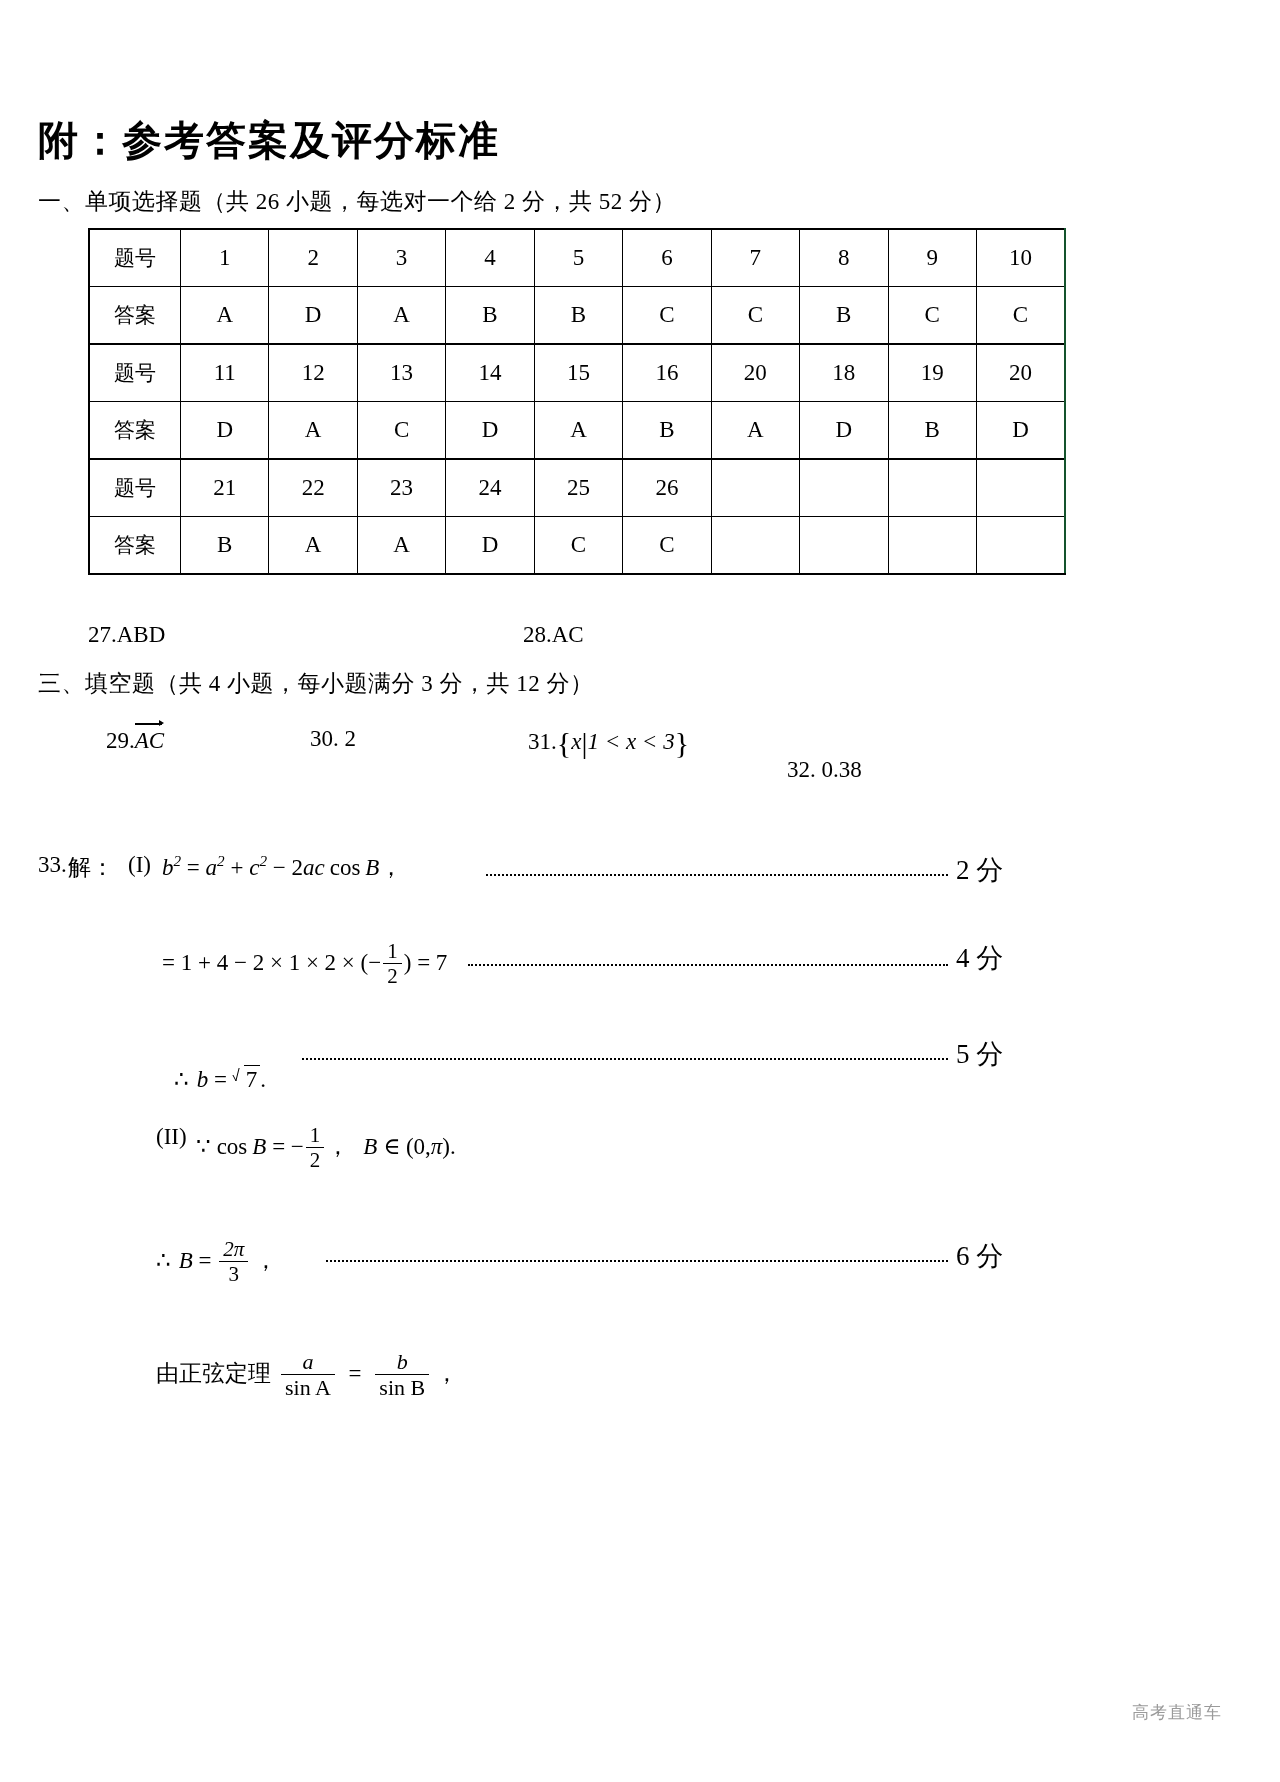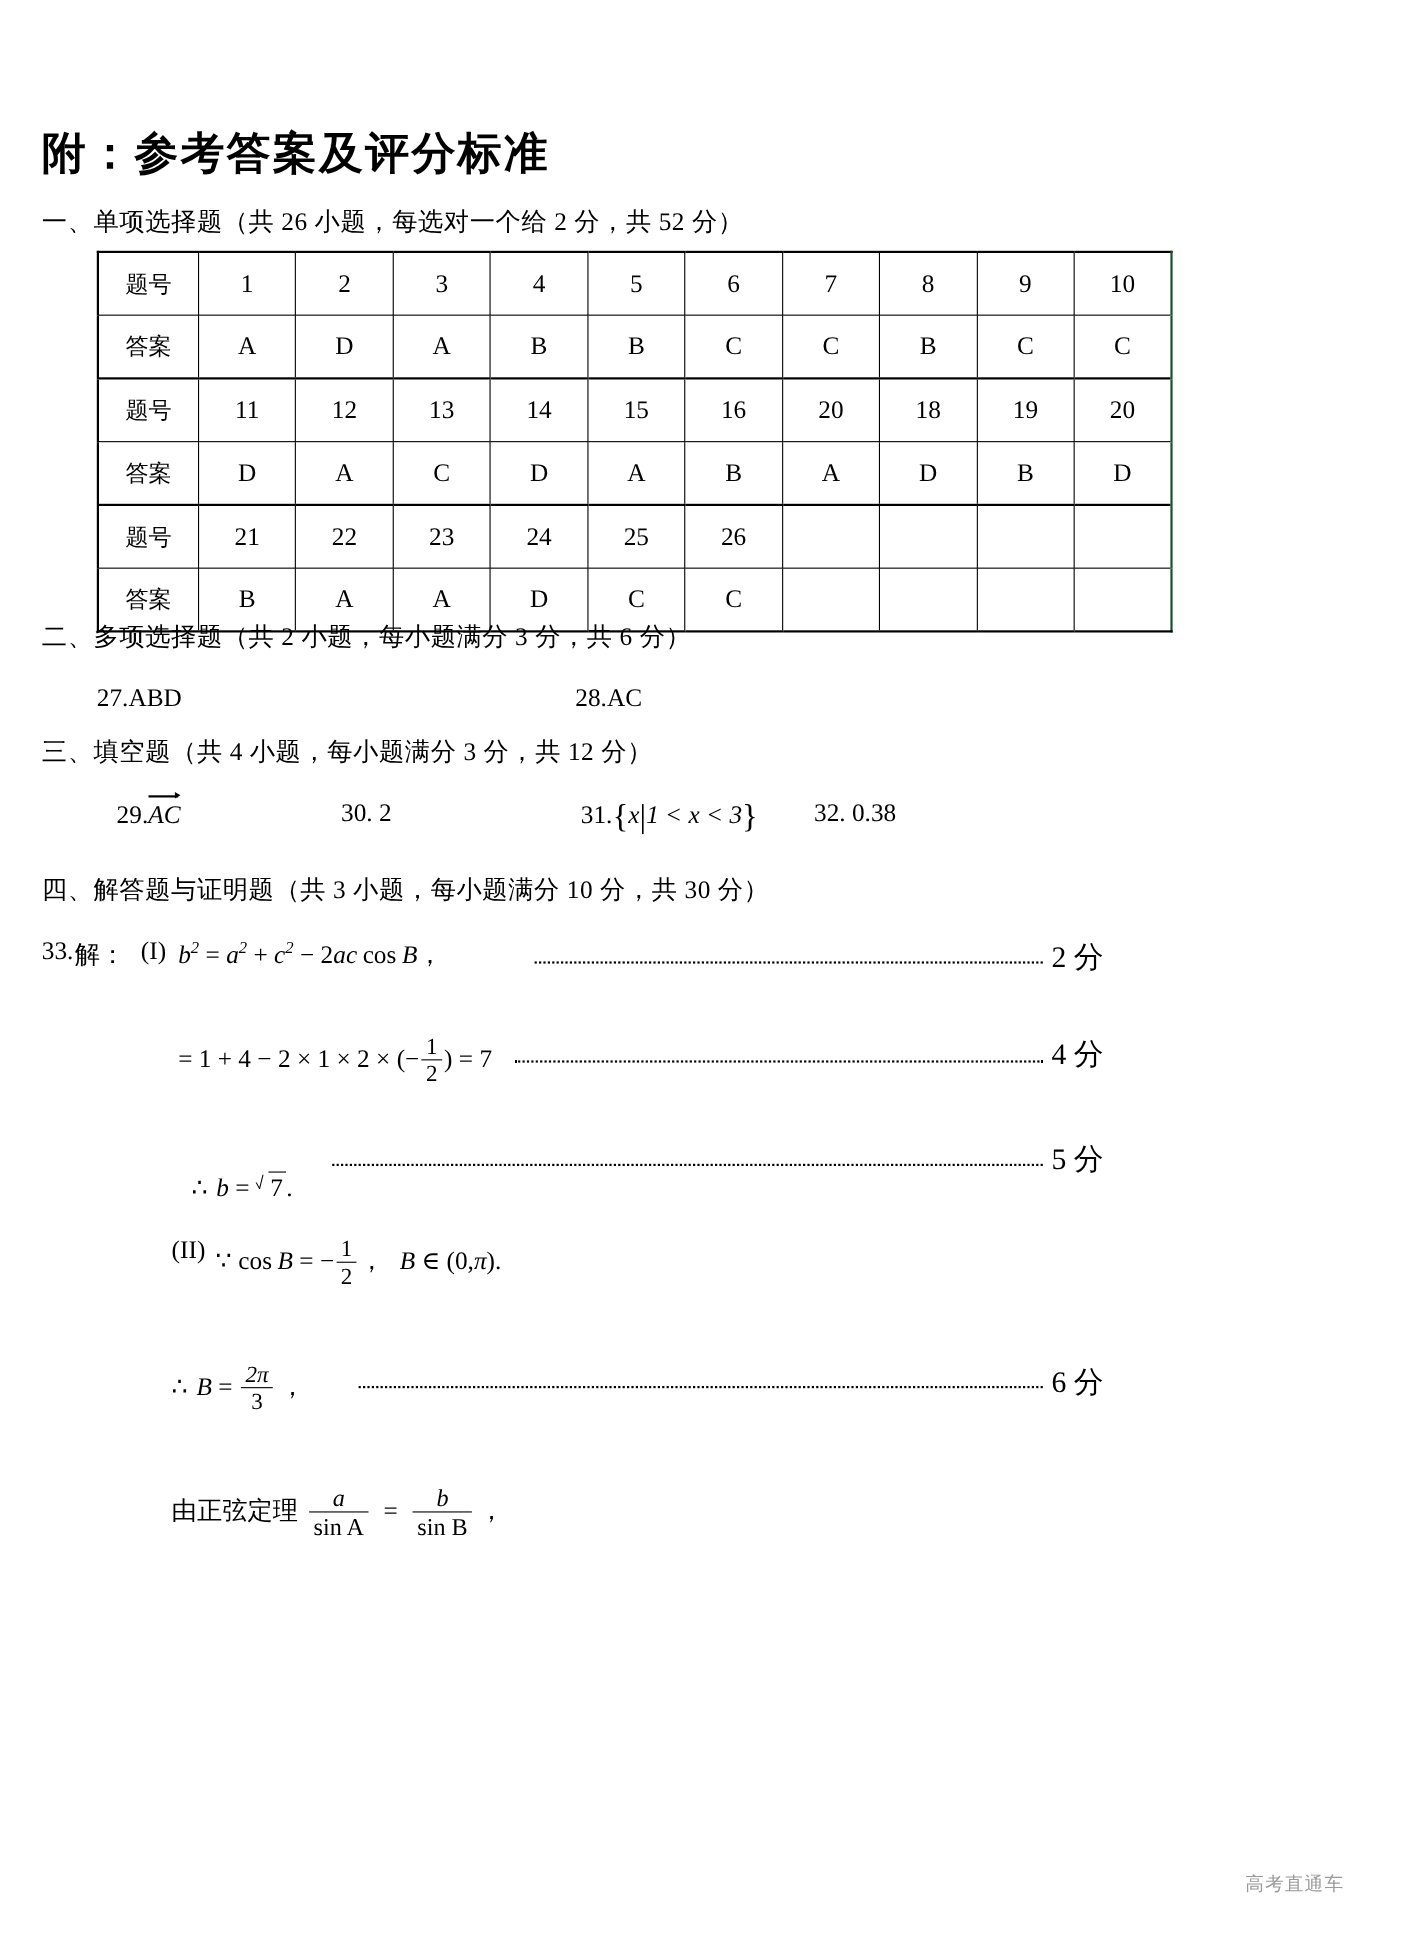--- a/index.html
+++ b/index.html
@@ -97,21 +97,21 @@
     top: 726px;
     left: 88px;
     width: 980px;
     font-size: 23px;
     height: 44px;
   }
   .fb-row .fb { position: absolute; top: 0; white-space: nowrap; }
   .fb-29 { left: 18px; }
   .fb-30 { left: 222px; }
   .fb-31 { left: 440px; }
-  .fb-32 { left: 652px; }
+  .fb-32 { left: 699px; margin-top: 31px; }
 
   .mi { font-style: italic; font-family: "Liberation Serif", serif; }
   .vec {
     display: inline-block;
     position: relative;
     font-style: italic;
     padding-top: 2px;
   }
   .vec::before {
     content: "";
@@ -297,39 +297,37 @@
           <td>C</td>
           <td></td>
           <td></td>
           <td></td>
           <td class="rend"></td>
         </tr>
       </tbody>
     </table>
   </div>
 
-  <div class="section-head" id="sec2">二、多项选择题（共 2 小题，每小题满分 3 分，共 6 分）</div>
   <div class="mc-row">
     <span class="item-a">27.ABD</span>
     <span class="item-b">28.AC</span>
   </div>
 
   <div class="section-head" id="sec3">三、填空题（共 4 小题，每小题满分 3 分，共 12 分）</div>
   <div class="fb-row">
     <span class="fb fb-29">
       <span>29.</span><span class="vec">AC</span>
     </span>
     <span class="fb fb-30">30. 2</span>
     <span class="fb fb-31">
       <span>31.</span><span class="setbrace">{</span><span class="mi">x</span><span class="setbrace">|</span><span class="mi">1 &lt; x &lt; 3</span><span class="setbrace">}</span>
     </span>
     <span class="fb fb-32">32. 0.38</span>
   </div>
 
-  <div class="section-head" id="sec4">四、解答题与证明题（共 3 小题，每小题满分 10 分，共 30 分）</div>
 
   <div class="solution">
 
     <div class="sol-line">
       <span class="sol-text" style="left:0; top:0;">33.</span>
       <span class="sol-text" style="left:30px; top:0;">解：</span>
       <span class="sol-text" style="left:90px; top:0;">(I)</span>
       <span class="sol-text" style="left:124px; top:0;">
         <span class="mi">b</span><sup class="exp">2</sup><span> = </span><span class="mi">a</span><sup class="exp">2</sup><span> + </span><span class="mi">c</span><sup class="exp">2</sup><span> − 2</span><span class="mi">ac</span><span style="margin-left:5px;">cos</span><span class="mi" style="margin-left:5px;">B</span><span>，</span>
       </span>

